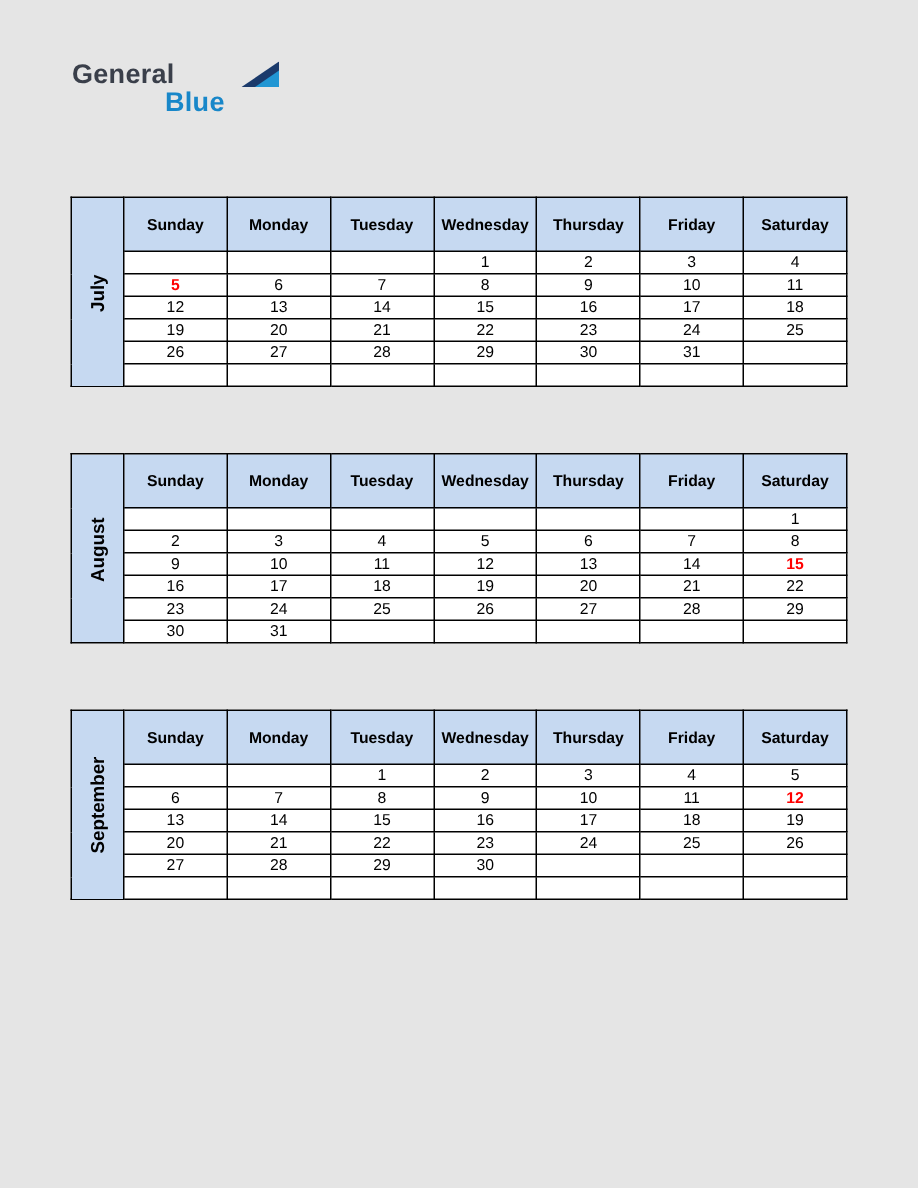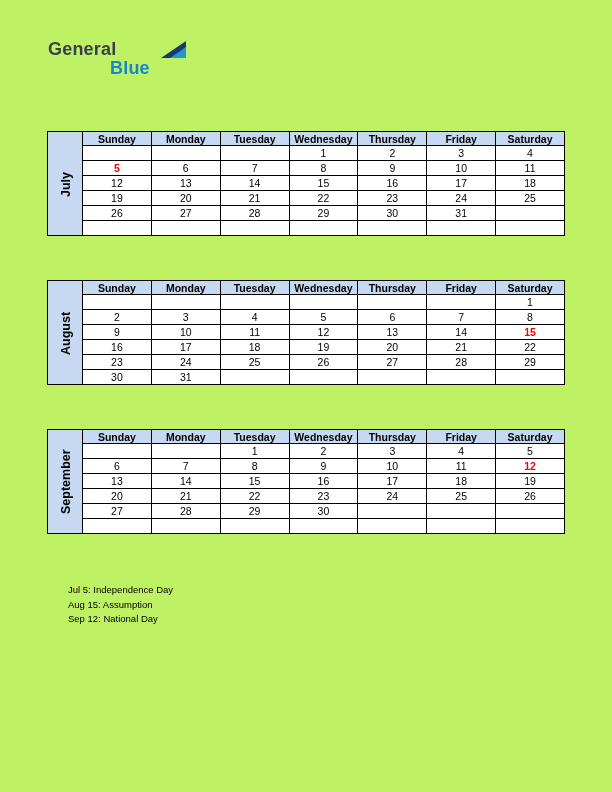--- a/index.html
+++ b/index.html
@@ -1,21 +1,21 @@
 <!DOCTYPE html>
 <html style="--header-bg: #c6d9f1; --holiday-color: #ff0000;"><head>
 <meta charset="utf-8">
 <style>
   * { margin: 0; padding: 0; box-sizing: border-box; }
   html, body { background: #ffffff; }
   .page {
     position: relative;
     width: 612px;
     height: 792px;
-    background: #bef264;
+    background: #e5e5e5;
     font-family: "Liberation Sans", sans-serif;
     margin: 0 auto;
     overflow: hidden;
   }
 
   
   .logo {
     position: absolute;
     top: 40px;
     left: 48px;
@@ -81,21 +81,21 @@
     transform: rotate(180deg);
     text-align: center;
     font-weight: 700;
     font-size: 12.5px;
     color: #000000;
     padding: 2px 0;
   }
   th.day-header {
     background: var(--header-bg, #c6d9f1);
     border: 1px solid #000000;
-    height: 14px;
+    height: 36px;
     font-size: 10.5px;
     font-weight: 700;
     color: #000000;
     text-align: center;
     vertical-align: middle;
   }
   td.day-cell {
     border: 1px solid #000000;
     height: 15px;
     font-size: 10.5px;
@@ -336,19 +336,14 @@
             <td class="day-cell"></td>
             <td class="day-cell"></td>
             <td class="day-cell"></td>
             <td class="day-cell"></td>
             <td class="day-cell"></td>
           </tr>
         </tbody>
       </table>
     </div>
 
-  <div class="notes" id="notes">
-      <div class="note-line">Jul 5: Independence Day</div>
-      <div class="note-line">Aug 15: Assumption</div>
-      <div class="note-line">Sep 12: National Day</div>
-    </div>
 
 </div>
 
 </body></html>

